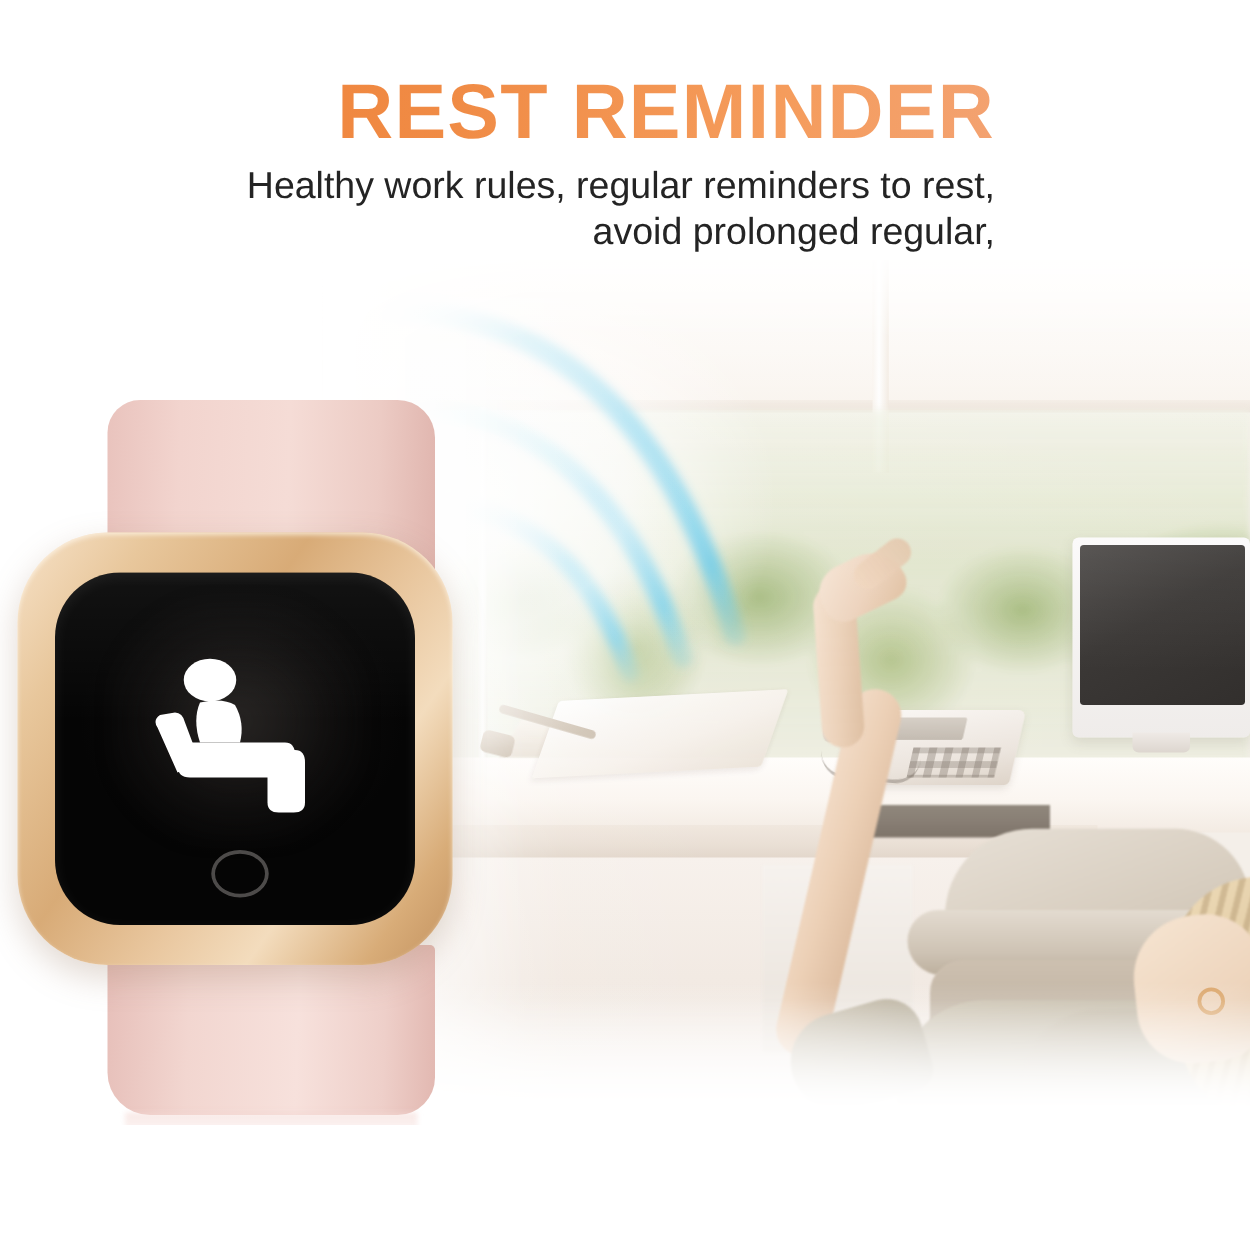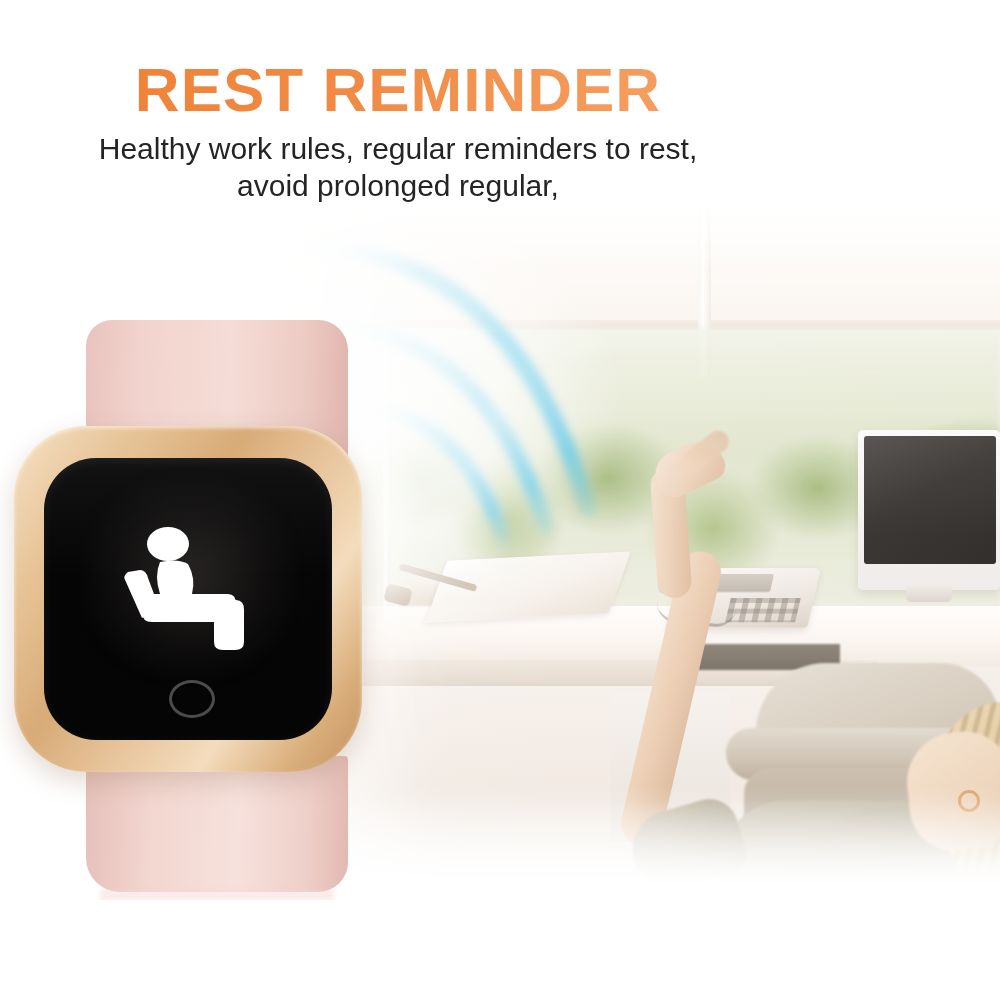--- a/index.html
+++ b/index.html
@@ -21,21 +21,21 @@
     background: #ffffff;
     overflow: hidden;
   }
 
   
   .headline-block {
     position: absolute;
     top: 58px;
     left: 0;
     width: 796px;
-    text-align: center;
+    text-align: right;
     z-index: 40;
   }
   .headline {
     font-family: "Liberation Sans", sans-serif;
     font-size: 62px;
     font-weight: bold;
     letter-spacing: 1px;
     line-height: 1.02;
     margin: 0;
     background: linear-gradient(100deg, #ef7e33 0%, #f08b45 45%, #f59c5c 78%, #f3a271 100%);

